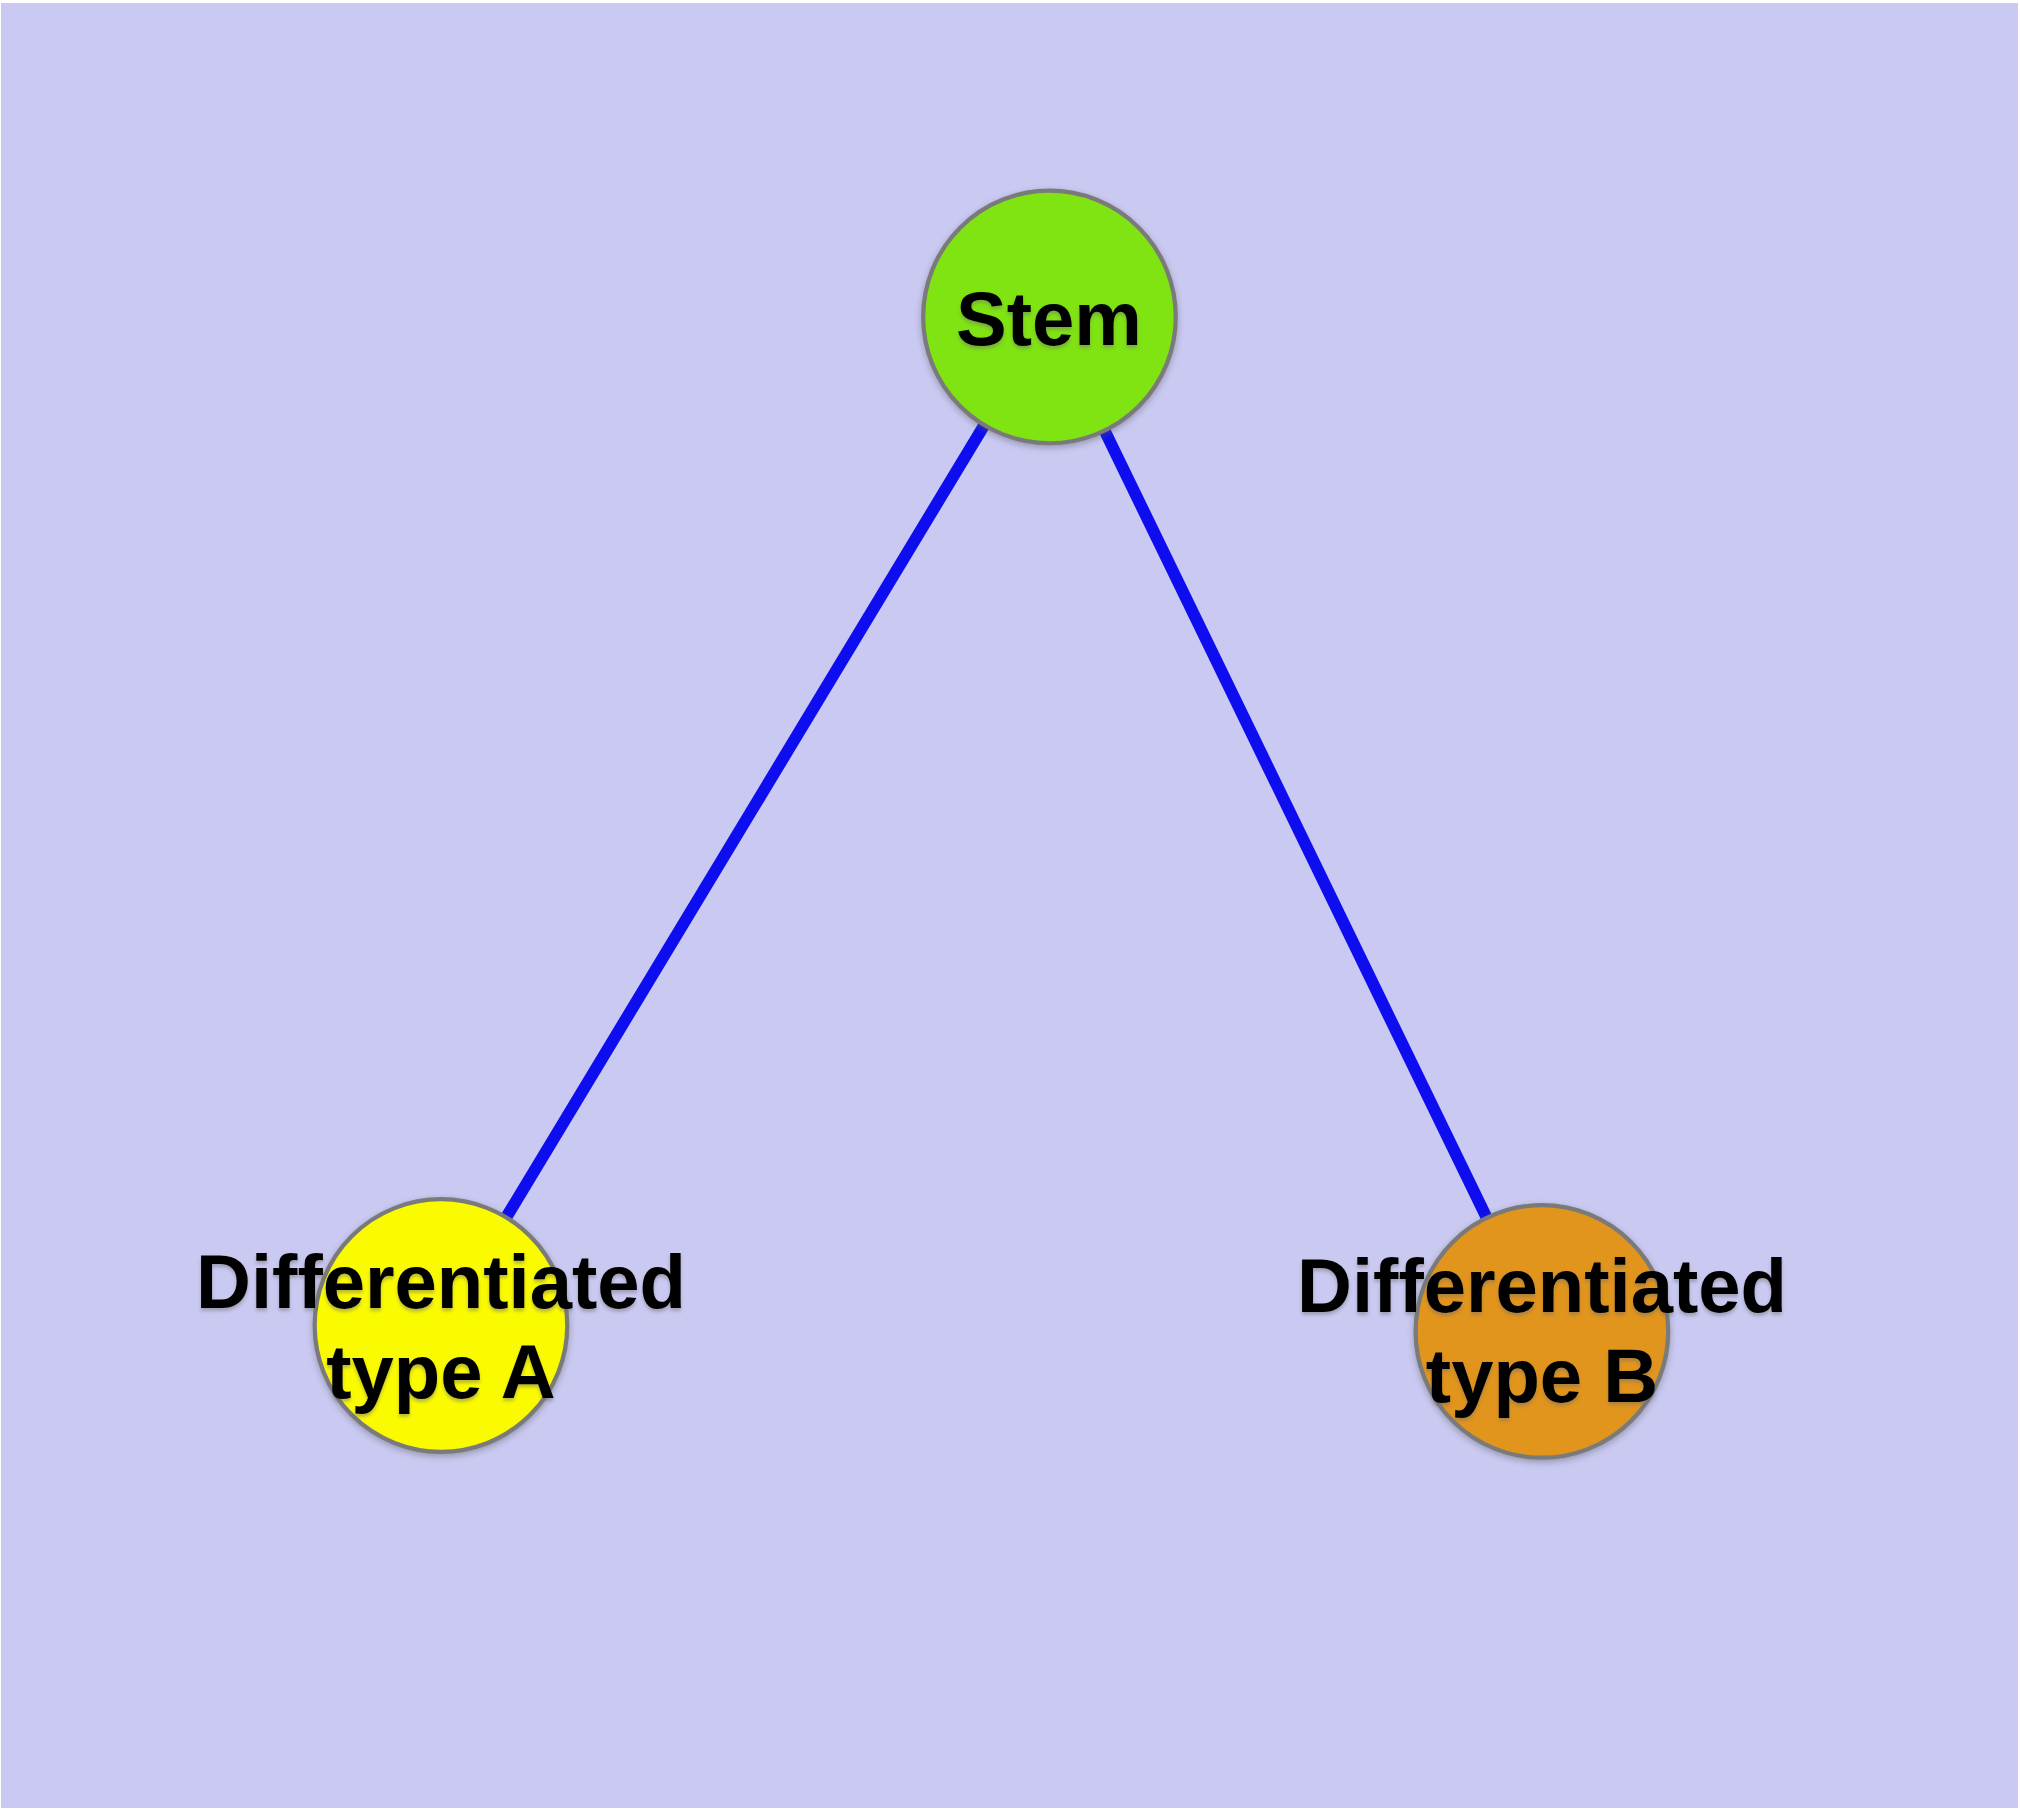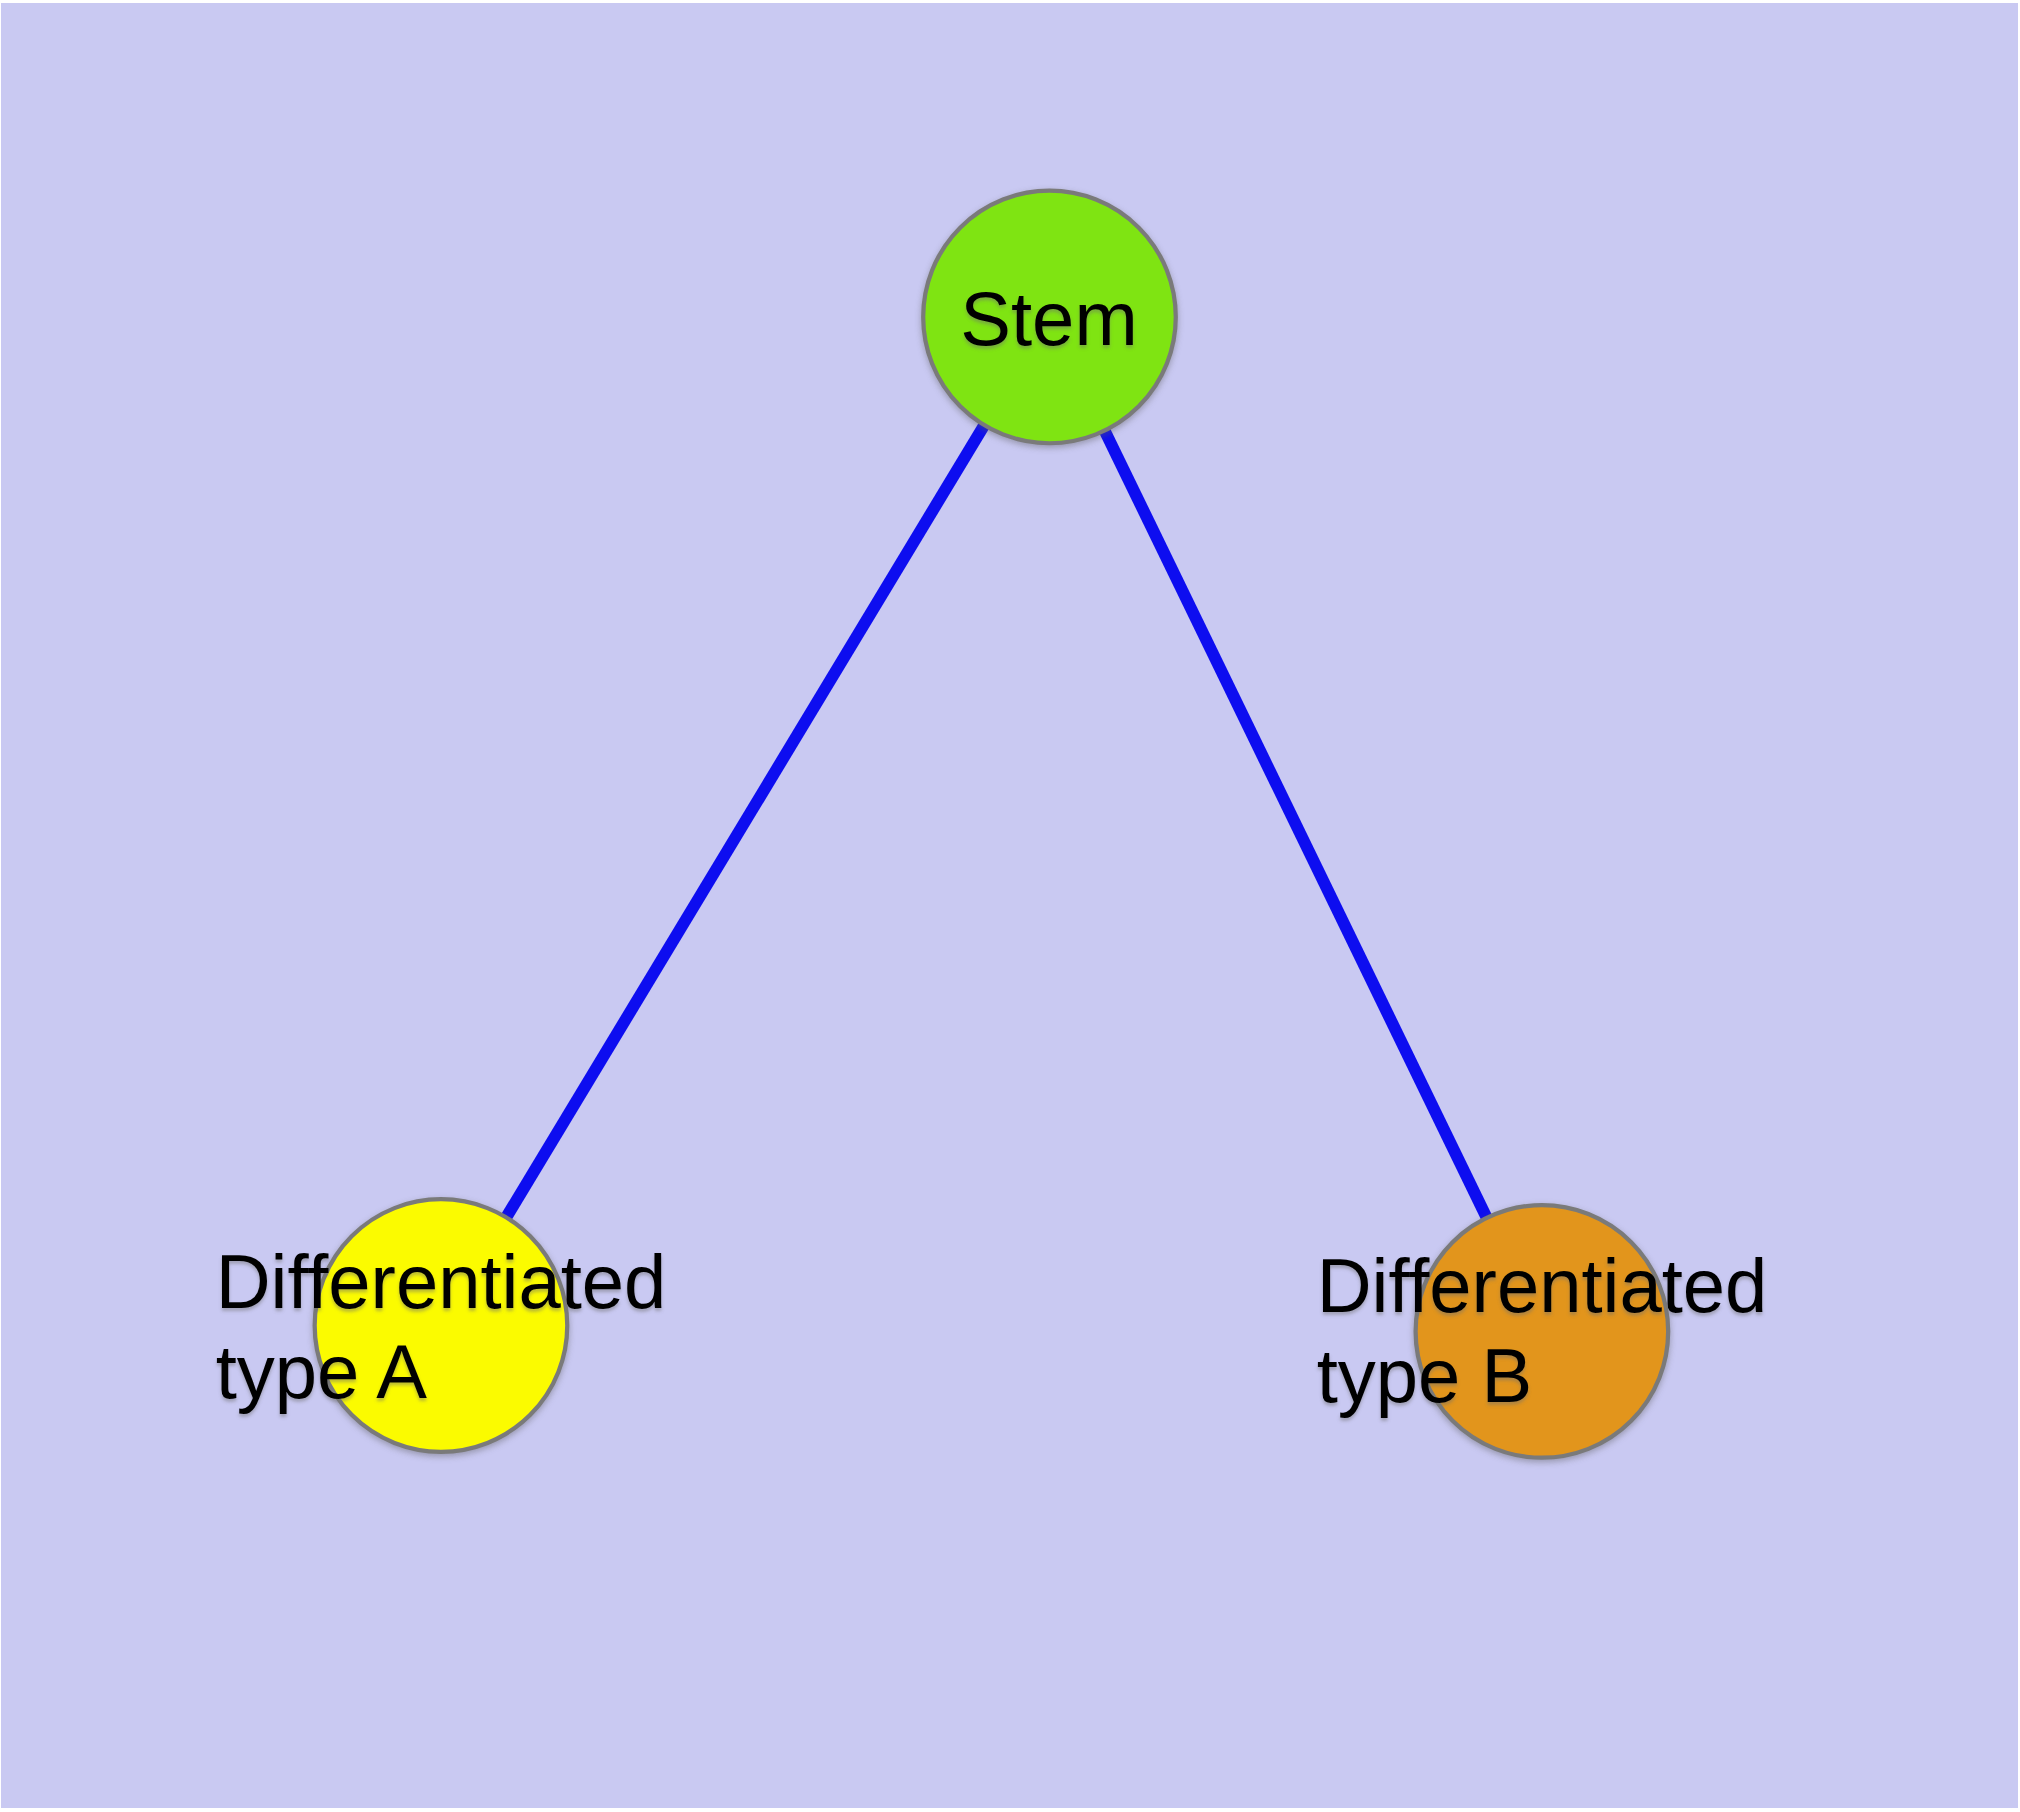--- a/index.html
+++ b/index.html
@@ -34,25 +34,25 @@
     stroke-width: 14px;
     fill: none;
   }
   .node-circle {
     stroke-width: 5px;
     filter: drop-shadow(0px 3px 4px rgba(90,90,90,0.45));
   }
   .node-label {
     position: absolute;
     transform: translate(-50%, -50%);
-    font-weight: normal;
+    font-weight: bold;
     font-size: 76px;
     line-height: 1.18;
     color: #000000;
-    text-align: left;
+    text-align: center;
     white-space: pre-line;
     text-shadow: 0px 2.5px 3.4px rgba(110,110,110,0.45);
   }
   .label-stem   { left: 1049px; top: 319px;  }
   .label-type-a { left: 441px;  top: 1327px; }
   .label-type-b { left: 1542px; top: 1331px; }
 </style>
 </head>
 <body>
 

